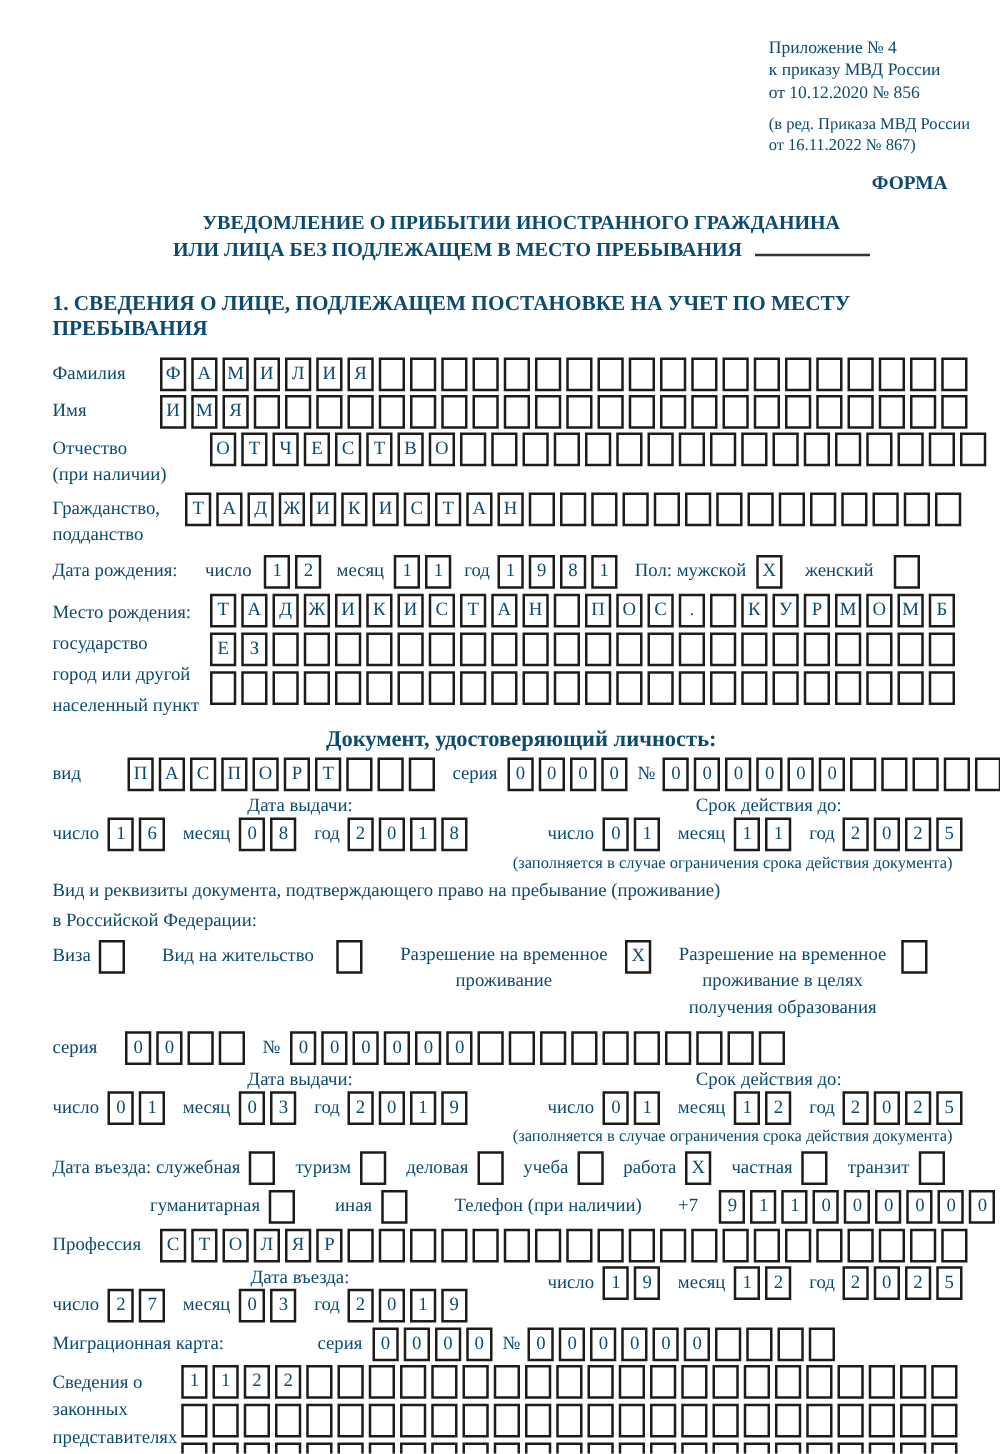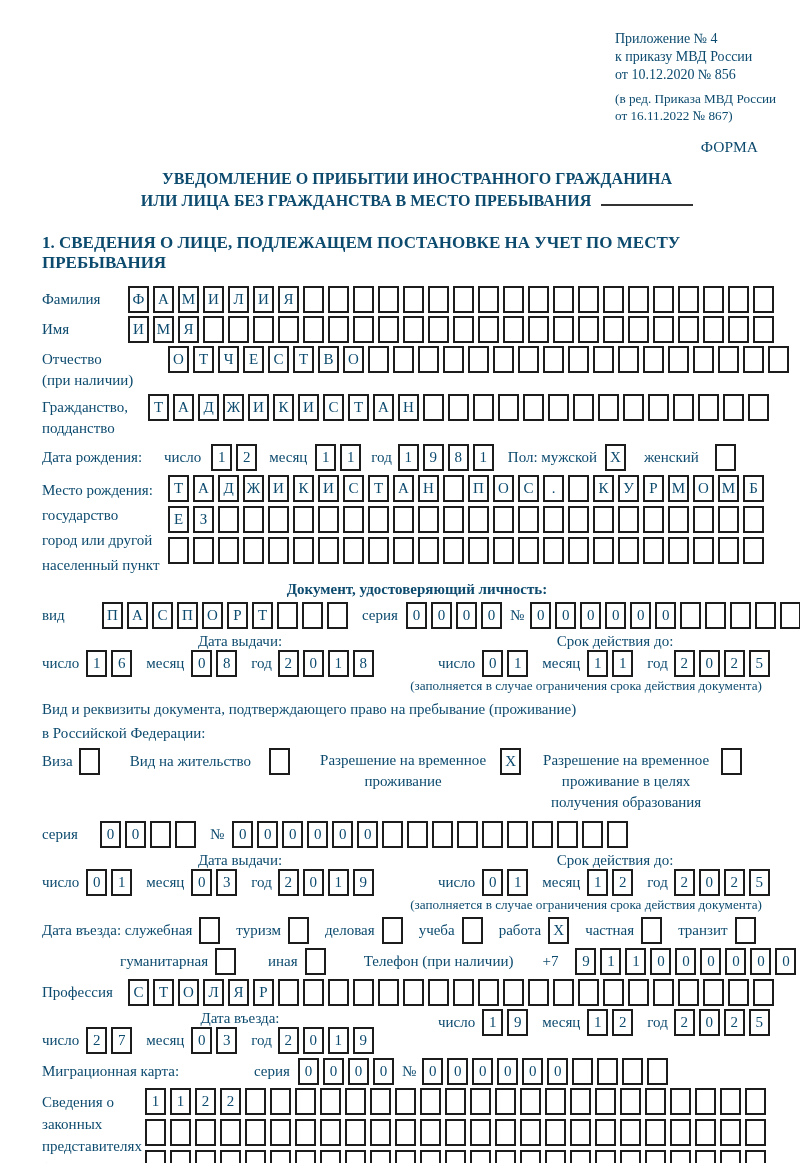--- a/index.html
+++ b/index.html
@@ -4,40 +4,40 @@
 <style>
   * { box-sizing: border-box; }
   html,body { margin:0; padding:0; background:#ffffff; }
   .page {
     width:800px; height:1163px; background:#ffffff; color:#0c4a6e;
     font-family:"Liberation Serif","DejaVu Serif",serif;
     font-size:15px; padding:30px 8px 0 42px; overflow:hidden; position:relative;
   }
   .doc-header { margin-left:573px; font-size:14px; line-height:1.3; }
   .doc-header .edition { font-size:13.2px; margin-top:5px; }
-  .forma { text-align:right; padding-right:34px; font-weight:normal; font-size:15.5px; margin-top:14px; }
+  .forma { text-align:right; padding-right:34px; font-weight:bold; font-size:15.5px; margin-top:14px; }
   .title { text-align:center; font-weight:bold; font-size:16px; margin-top:12px; line-height:1.4; }
   .blank { display:inline-block; width:92px; border-bottom:2px solid #333; height:14px; margin-left:10px; }
   .section-heading { font-weight:bold; font-size:17px; margin-top:20px; margin-bottom:13px; }
 
   .frow { display:flex; align-items:flex-start; margin-bottom:3px; }
   .flabel { flex:none; line-height:27px; }
   .flabel.multi { line-height:21px; padding-top:3px; white-space:pre-line; }
   .w86 { width:86px; } .w106 { width:106px; } .w126 { width:126px; } .w103 { width:103px; }
   .t { line-height:27px; flex:none; }
 
   .boxes { display:flex; flex:none; }
   .cell {
     width:21px; height:27px; border:2px solid #1c1c1c; margin-right:4px;
     display:flex; align-items:center; justify-content:center;
     font-size:15px; flex:none; background:#fff;
   }
   .boxstack .boxes { margin-bottom:4px; }
 
-  .center-bold { text-align:center; font-weight:bold; font-size:15px; margin:2px 0 4px 0; }
+  .center-bold { text-align:center; font-weight:bold; font-size:18px; margin:2px 0 4px 0; }
 
   .dates { display:flex; margin-top:1px; }
   .dates .col-l { width:396px; }
   .dates .col-r { flex:1; }
   .dates-title { text-align:center; font-size:15px; line-height:18px; }
   .dateline { display:flex; align-items:center; }
   .dateline .t { margin-right:7px; }
   .dateline .boxes { margin-right:10px; }
   .note-r { font-size:13.2px; text-align:right; padding-right:30px; margin:0 0 4px 0; line-height:17px; }
 
@@ -70,21 +70,21 @@
     <div class="edition">
       <div>(в ред. Приказа МВД России</div>
       <div>от 16.11.2022 № 867)</div>
     </div>
   </div>
 
   <div class="forma">ФОРМА</div>
 
   <div class="title">
     <div>УВЕДОМЛЕНИЕ О ПРИБЫТИИ ИНОСТРАННОГО ГРАЖДАНИНА</div>
-    <div><span>ИЛИ ЛИЦА БЕЗ ГРАЖДАНСТВА В МЕСТО ПРЕБЫВАНИЯ</span><span class="blank"></span></div>
+    <div><span>ИЛИ ЛИЦА БЕЗ ПОДЛЕЖАЩЕМ В МЕСТО ПРЕБЫВАНИЯ</span><span class="blank"></span></div>
   </div>
 
   <div class="section-heading">1. СВЕДЕНИЯ О ЛИЦЕ, ПОДЛЕЖАЩЕМ ПОСТАНОВКЕ НА УЧЕТ ПО МЕСТУ ПРЕБЫВАНИЯ</div>
 
   <div class="frow">
     <div class="flabel w86">Фамилия</div>
     <div class="boxes">
         <span class="cell">Ф</span>
         <span class="cell">А</span>
         <span class="cell">М</span>

